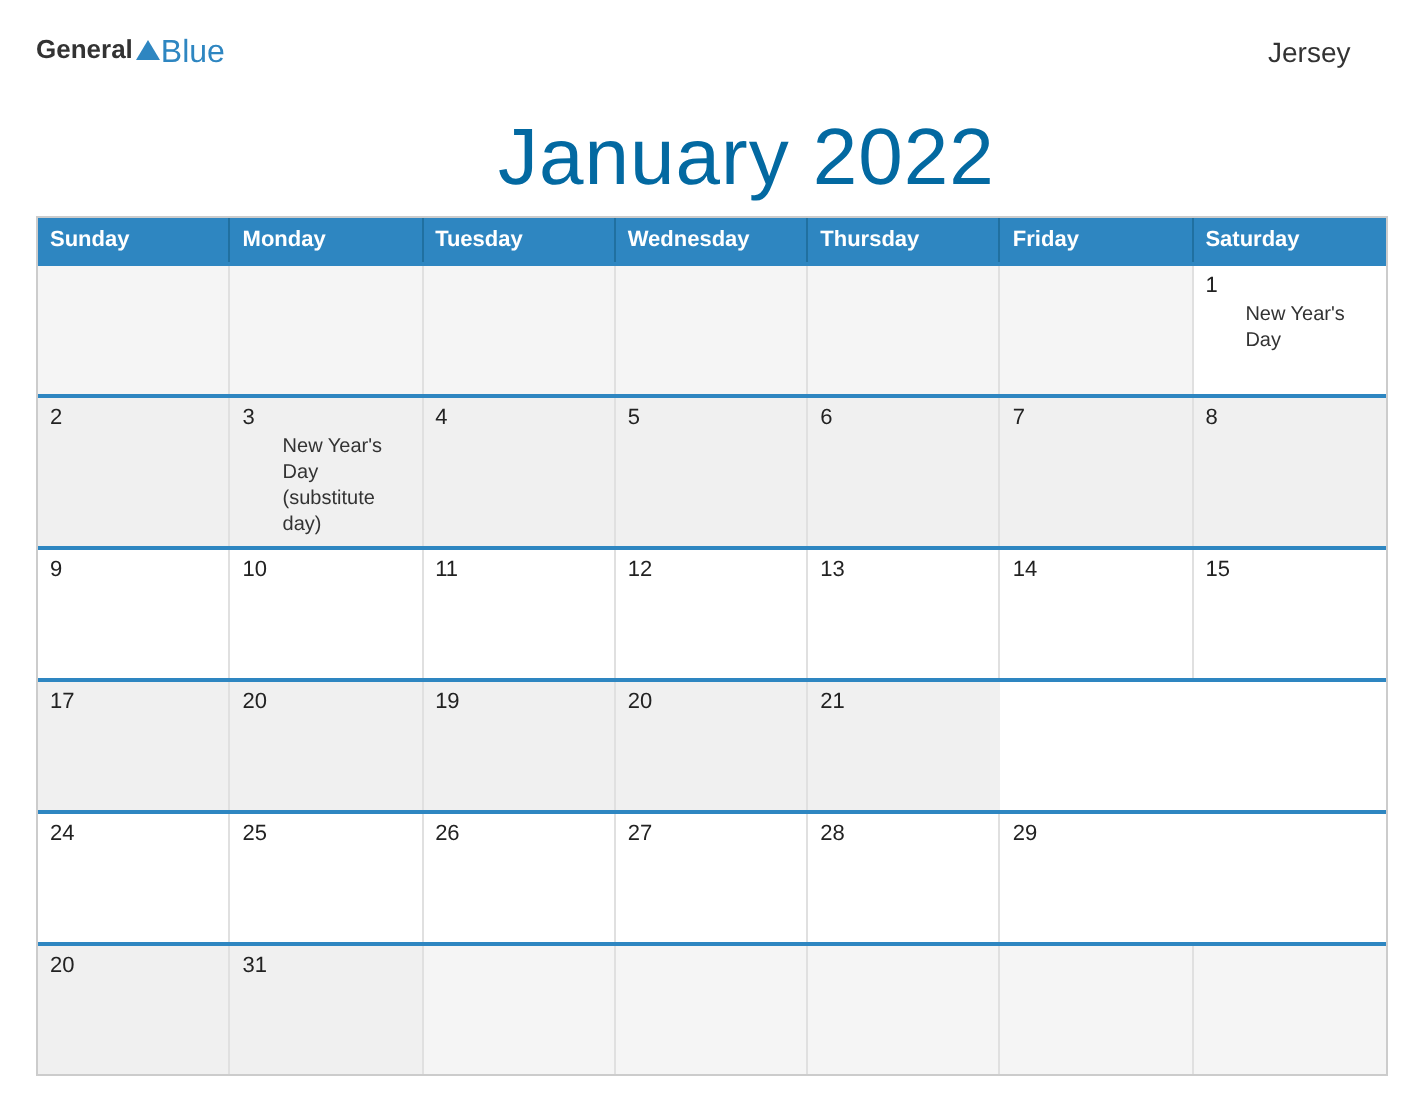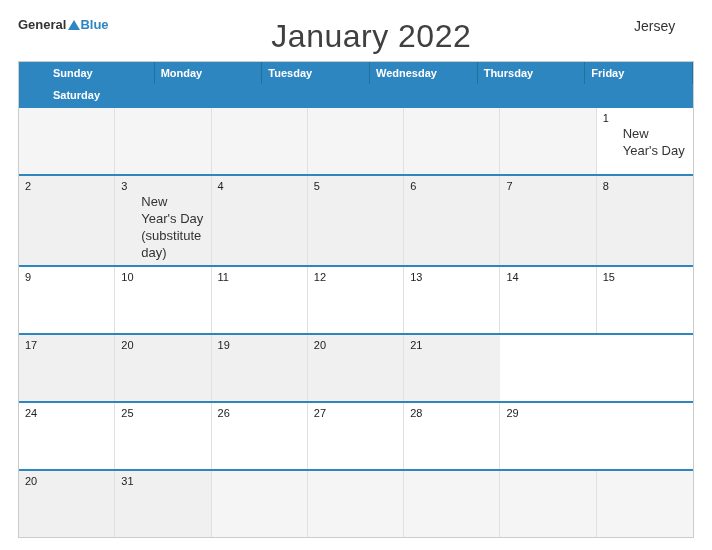--- a/index.html
+++ b/index.html
@@ -28,22 +28,22 @@
       display: flex;
       align-items: flex-start;
     }
     .logo-general {
       font-size: 13px;
       font-weight: bold;
       color: #333;
       line-height: 1.1;
     }
     .logo-blue {
-      font-size: 13px;
-      font-weight: bold;
+      font-size: 16px;
+      font-weight: normal;
       color: #2e86c1;
       line-height: 1.1;
     }
     .logo-triangle {
       display: inline-block;
       width: 0;
       height: 0;
       border-left: 6px solid transparent;
       border-right: 6px solid transparent;
       border-bottom: 10px solid #2e86c1;
@@ -52,43 +52,43 @@
     }
     .logo-line {
       display: flex;
       align-items: center;
     }
     .title {
       text-align: center;
       flex: 1;
     }
     .title h1 {
-      font-size: 32px;
-      font-weight: normal;
-      color: #404040;
+      font-size: 40px;
+      font-weight: normal;
+      color: #0369a1;
       letter-spacing: 0.5px;
+      margin-top: 39px;
     }
     .country {
       font-size: 14px;
       color: #333;
       font-weight: normal;
       text-align: left;
       min-width: 60px;
     }
     .calendar {
       flex: 1;
       display: flex;
       flex-direction: column;
       border: 1px solid #ccc;
     }
     .cal-header {
       display: grid;
-      grid-template-columns: repeat(6, 1fr);
+      grid-template-columns: repeat(7, 1fr);
       background: #2e86c1;
-      padding-left: 28px;
     }
     .cal-header-cell {
       color: #fff;
       font-size: 11px;
       font-weight: bold;
       padding: 5px 6px;
       text-align: left;
       border-right: 1px solid #2070a0;
     }
     .cal-header-cell:last-child {
@@ -124,21 +124,21 @@
     .cal-cell.shaded {
       background: #f0f0f0;
     }
     .day-num {
       font-size: 11px;
       font-weight: normal;
       color: #222;
       margin-bottom: 2px;
     }
     .day-event {
-      font-size: 13px;
+      font-size: 10px;
       color: #333;
       line-height: 1.3;
       padding-left: 20px;
     }
   </style>
 </head>
 <body>
 
 <div class="page">
   <div class="header">

